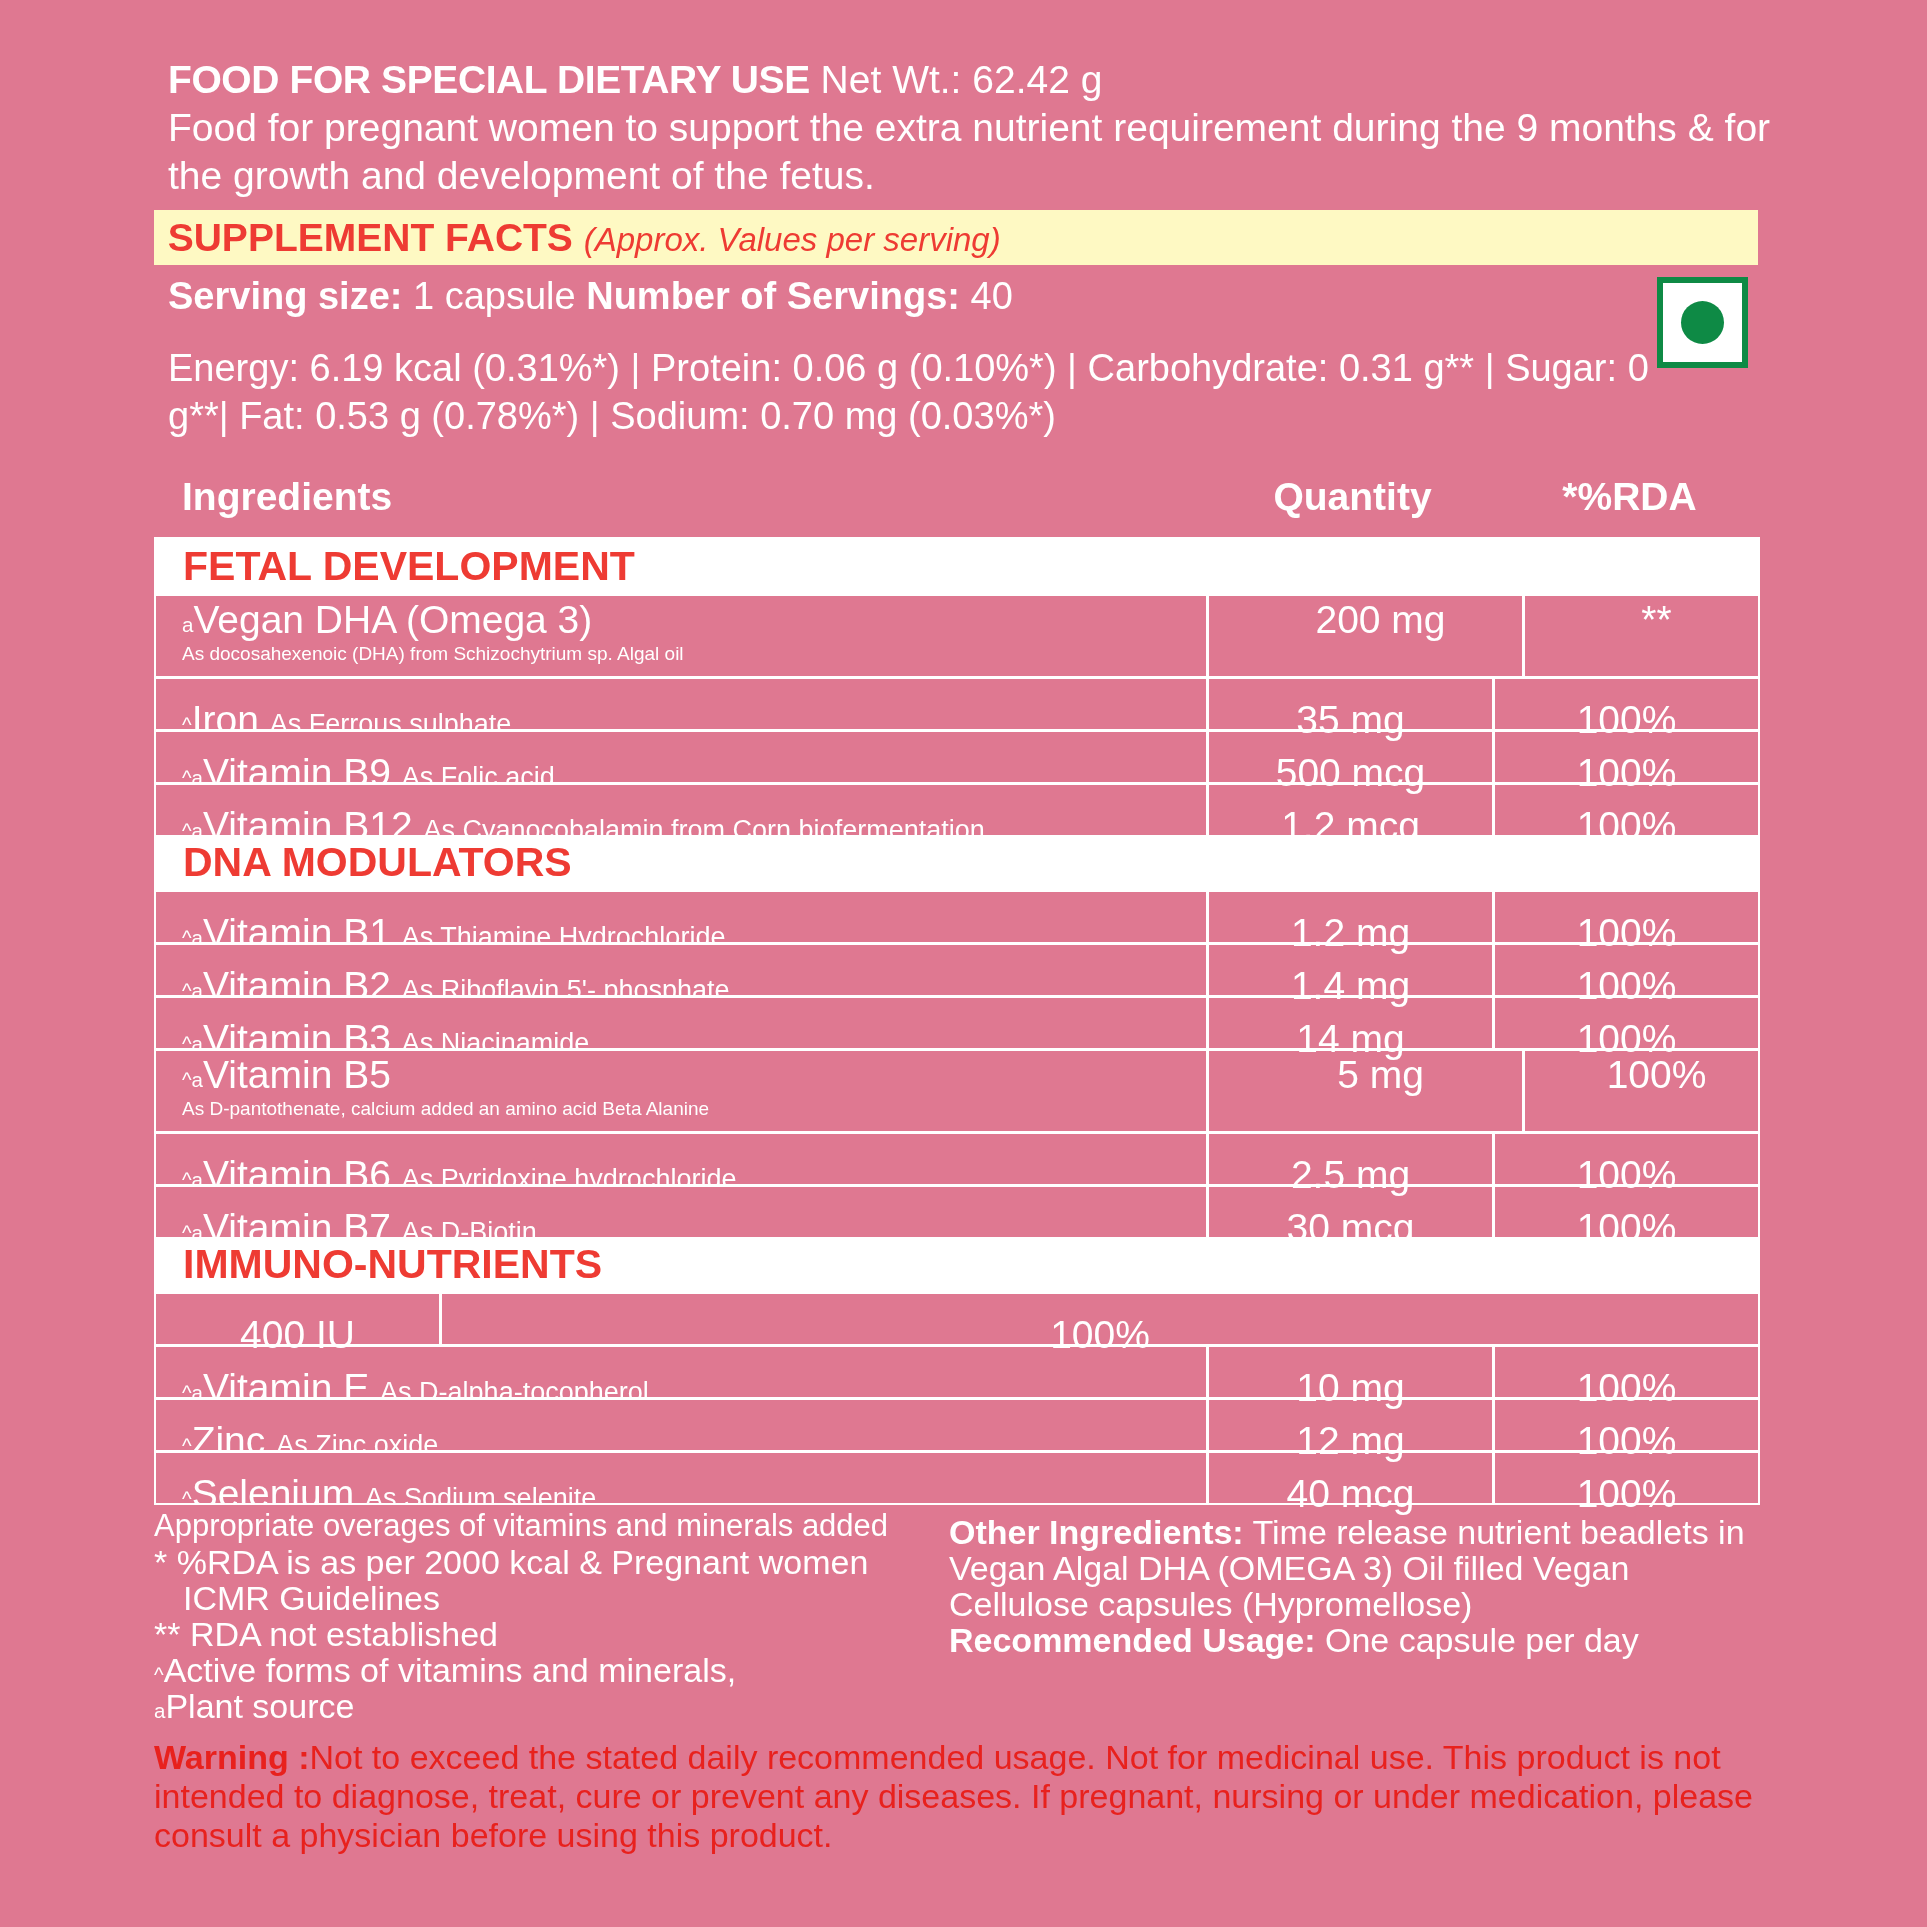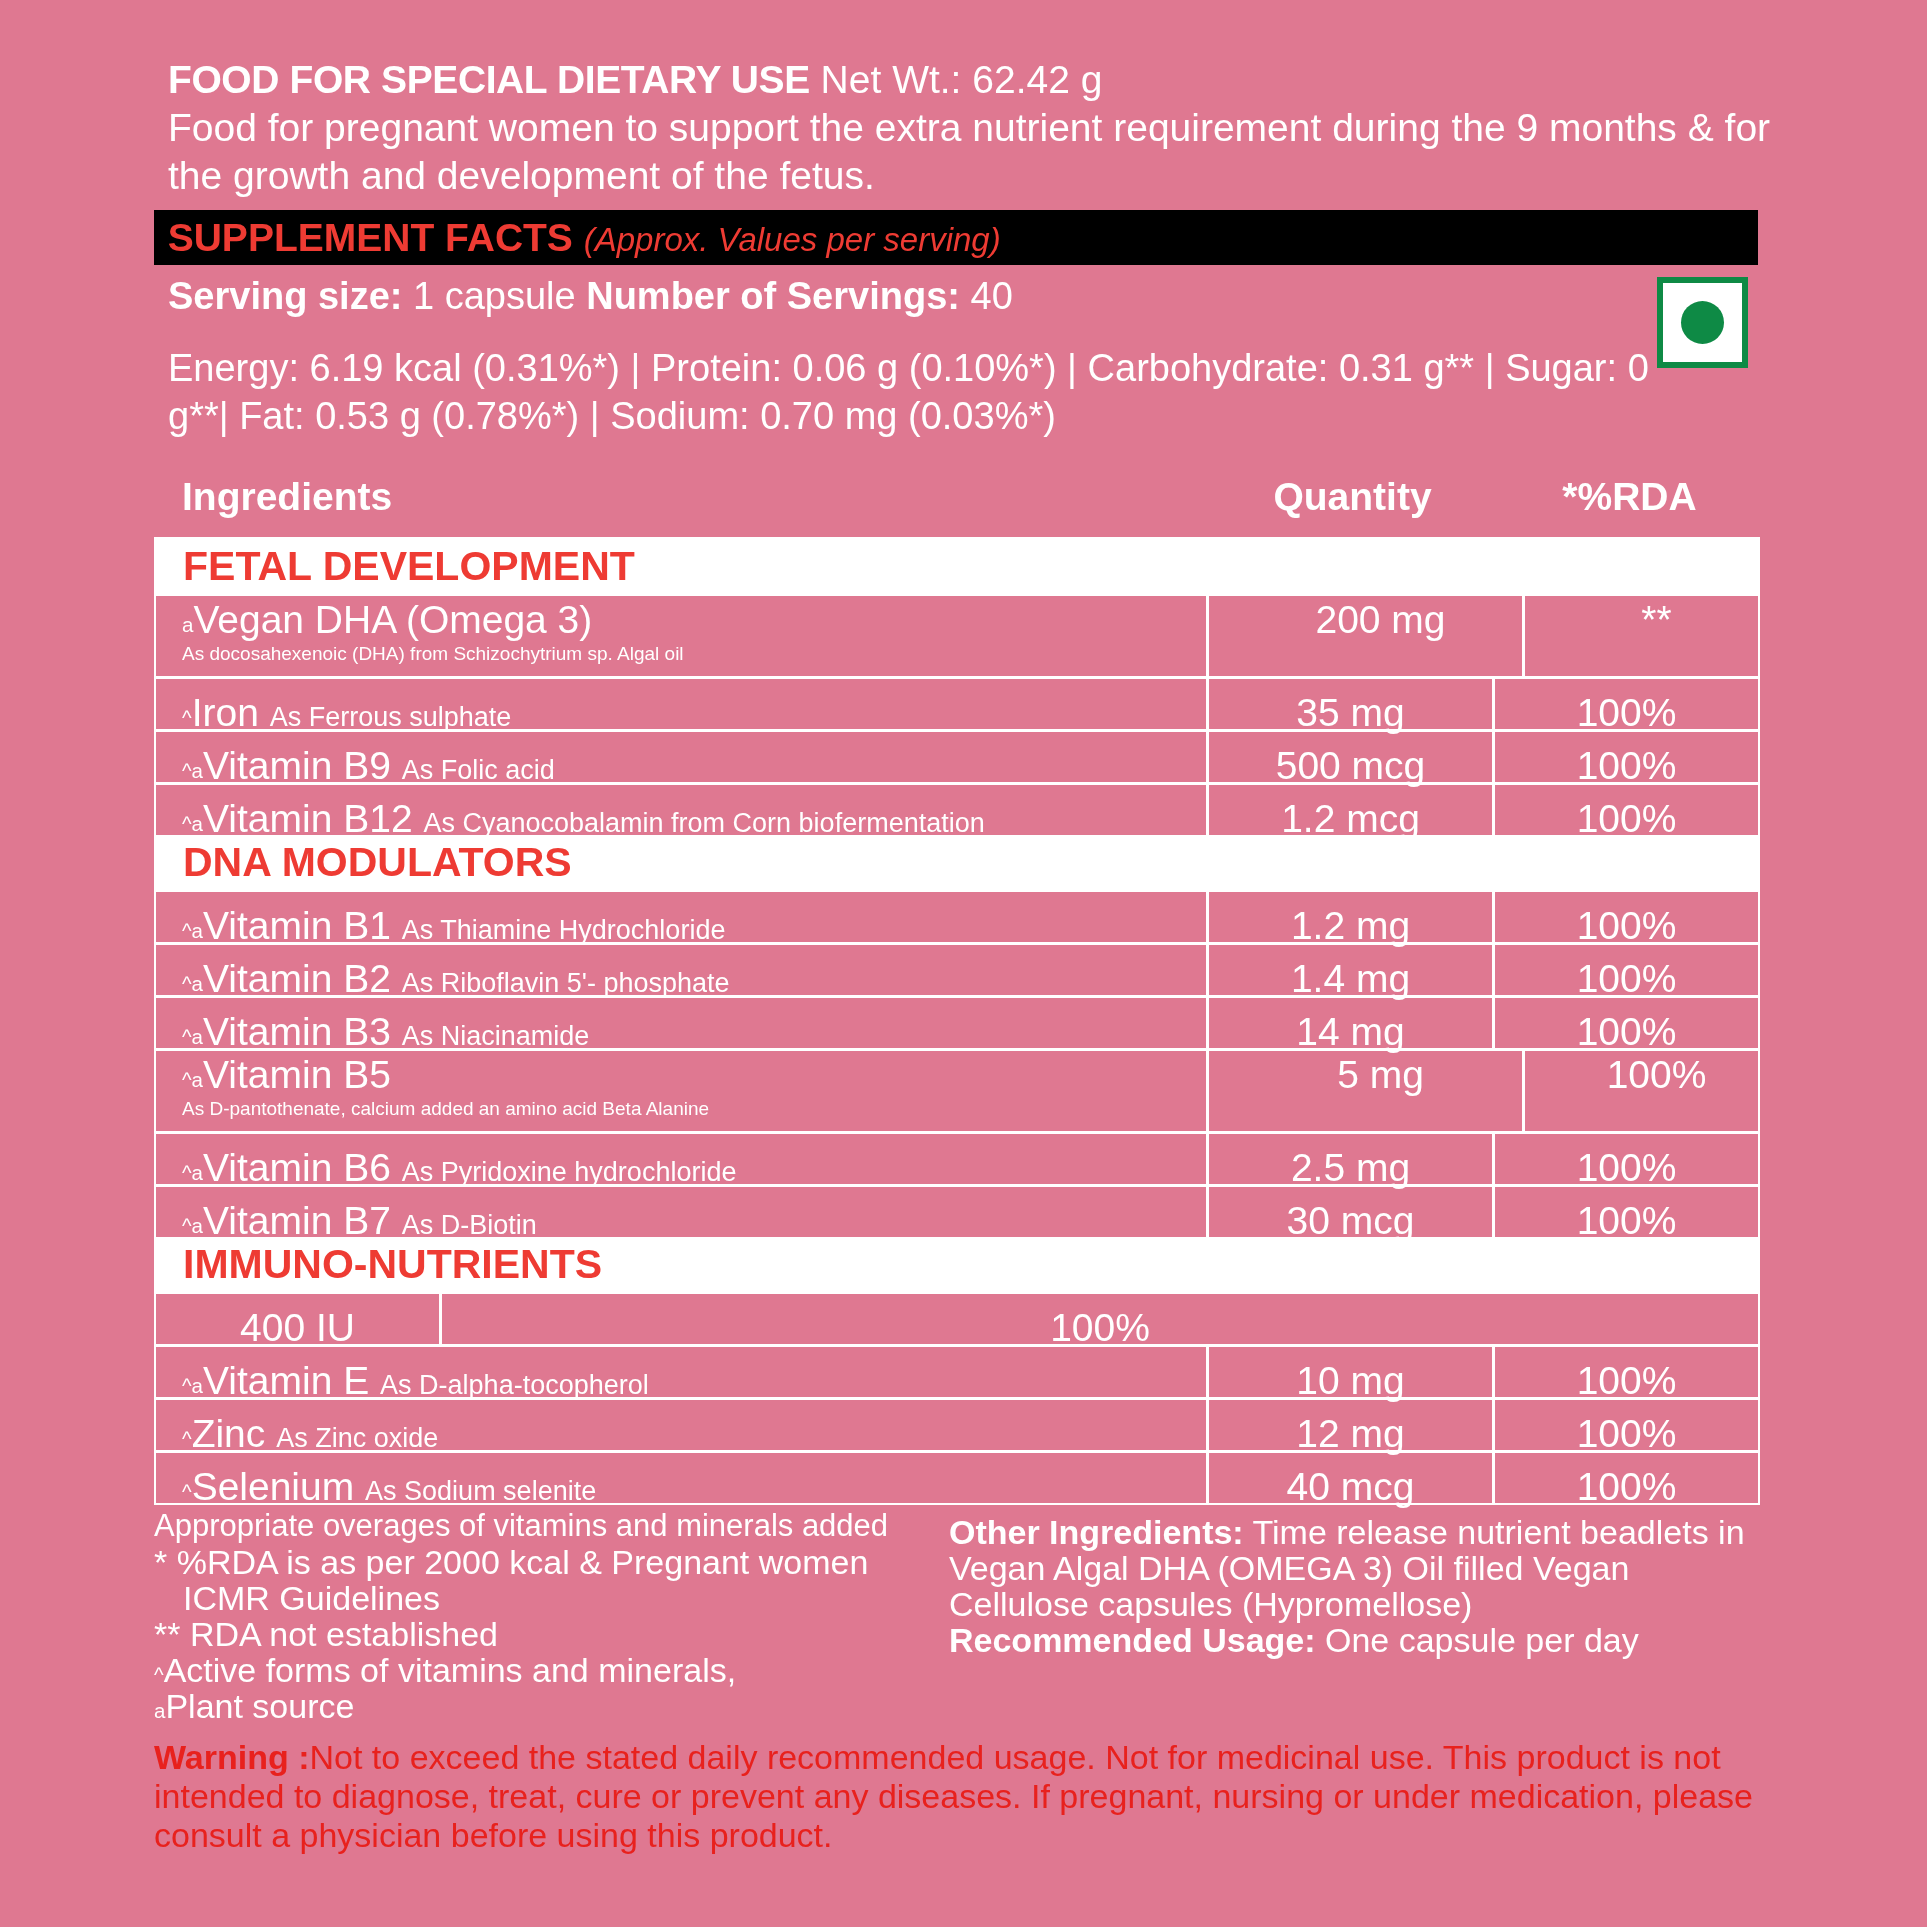--- a/index.html
+++ b/index.html
@@ -9,21 +9,21 @@
   }
   .abs { position:absolute; }
   .b { font-weight:bold; }
 
   
   #title-line { left:168px; top:57px; font-size:39px; line-height:46px; white-space:nowrap; }
   #title-line .strong { font-weight:bold; letter-spacing:-0.4px; }
   #intro { left:168px; top:104px; width:1627px; font-size:39px; line-height:48px; }
 
   
-  #facts-band { left:154px; top:210px; width:1604px; height:55px; background:#000000; }
+  #facts-band { left:154px; top:210px; width:1604px; height:55px; background:#fef9c3; }
   #facts-title { left:13.7px; top:5.1px; font-size:39px; line-height:46px; color:#ee3b33; font-weight:bold; white-space:nowrap; }
   #facts-title .sub { font-weight:normal; font-style:italic; font-size:33px; }
 
   #serving-line { left:168px; top:272px; font-size:38px; line-height:48px; white-space:nowrap; }
 
   
   #veg-mark { left:1657px; top:277px; width:91px; height:91px; background:#ffffff; border:6px solid #0e8a45; box-sizing:border-box; }
   #veg-dot { left:18px; top:18px; width:43px; height:43px; border-radius:50%; background:#0e8a45; }
 
   #nutrition { left:168px; top:344px; width:1498px; font-size:38px; line-height:48px; }
@@ -37,21 +37,21 @@
   
   #table { left:154px; top:537px; width:1606px; border:2.6px solid #ffffff; box-sizing:border-box; background:#df7891; }
   .section-head { background:#ffffff; color:#ee3b33; font-weight:bold; font-size:41px; line-height:55px; height:57px; padding-left:27px; box-sizing:border-box; }
   .row { display:flex; border-top:3.4px solid #ffffff; }
   .section-head + .row { border-top:none; }
   .cell-ing { width:1053px; padding:0 0 0 26px; box-sizing:border-box; border-right:3.4px solid #ffffff; font-size:39px; line-height:48px; white-space:nowrap; overflow:hidden; }
   .cell-qty { width:283px; border-right:3.4px solid #ffffff; text-align:center; font-size:39px; line-height:48px; }
   .cell-rda { flex:1; text-align:center; font-size:39px; line-height:48px; }
   .row.h1 { height:50px; }
   .row.h2 { height:80px;gap:30px; }
-  .row.h1 > div { padding-top:10px; }
+  .row.h1 > div { padding-top:17px; }
   .row.h2 > div { padding-top:0; }
   .sup { font-size:20.5px; vertical-align:top; position:relative; top:5.1px; }
   .form { font-size:27px; }
   .form-line { display:block; font-size:19px; line-height:29px; margin-top:-5.1px; }
 
   
   #footnotes { left:154px; top:1508px; width:788px; font-size:31px; line-height:36px; }
   #footnotes .big { font-size:34px; }
   #footnotes .indent { padding-left:29px; }
   #other { left:949px; top:1514px; width:822px; font-size:34px; line-height:36px; }

